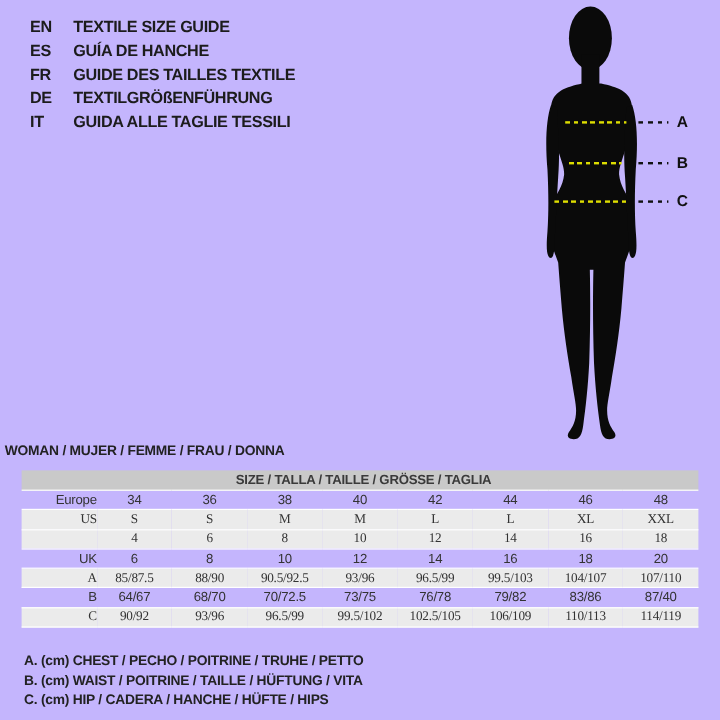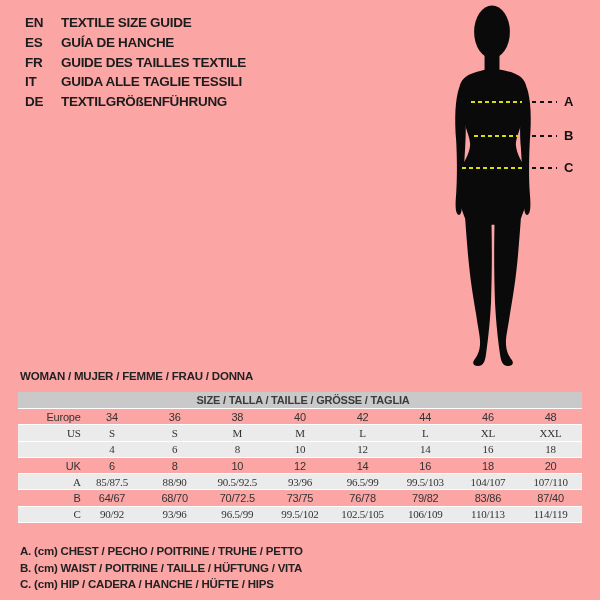--- a/index.html
+++ b/index.html
@@ -1,37 +1,37 @@
 <!DOCTYPE html>
 <html><head>
 <meta charset="utf-8">
 <style>
   html,body{margin:0;padding:0;background:#ffffff;}
   .canvas{
-    position:relative;width:600px;height:600px;background:#fca5a5;overflow:hidden;
+    position:relative;width:600px;height:600px;background:#c4b5fd;overflow:hidden;
     font-family:"Liberation Sans", sans-serif;color:#1c1c1c;
   }
   
   .lang-block{position:absolute;left:25px;top:13px;}
   .lang-row{display:flex;height:19.7px;align-items:center;}
   .lang-code{width:36px;font-size:13.5px;font-weight:bold;letter-spacing:-0.3px;}
   .lang-text{font-size:13.5px;font-weight:bold;letter-spacing:-0.3px;white-space:nowrap;}
   
   .figure{position:absolute;left:445px;top:4px;width:100px;height:366px;}
   .figure svg{display:block;}
   .dash{position:absolute;height:2px;}
   .dash-yellow-a{left:471px;top:101px;width:51px;background:repeating-linear-gradient(90deg,#dddd00 0 4px,transparent 4px 7px);}
   .dash-yellow-b{left:474px;top:135px;width:44px;background:repeating-linear-gradient(90deg,#dddd00 0 4px,transparent 4px 7px);}
   .dash-yellow-c{left:462px;top:167px;width:61px;background:repeating-linear-gradient(90deg,#dddd00 0 4px,transparent 4px 7px);}
   .dash-black{background:repeating-linear-gradient(90deg,#111 0 4px,transparent 4px 8px);width:25px;left:532px;}
   .dash-black-a{top:101px;} .dash-black-b{top:135px;} .dash-black-c{top:167px;}
   .marker-label{position:absolute;left:564px;font-size:13px;font-weight:bold;color:#111;}
   .marker-a{top:94px;} .marker-b{top:128px;} .marker-c{top:160px;}
   
-  .section-title{position:absolute;left:20px;top:370px;font-size:11.5px;font-weight:bold;letter-spacing:-0.2px;color:#222;}
+  .section-title{position:absolute;left:4px;top:370px;font-size:11.5px;font-weight:bold;letter-spacing:-0.2px;color:#222;}
   
   .size-table{position:absolute;left:18px;top:392px;width:564px;border-collapse:collapse;table-layout:fixed;}
   .size-table th{
     background:#c9c9c9;color:#3a3a3a;font-size:11px;font-weight:bold;letter-spacing:-0.2px;
     text-align:center;padding:2px 0 2px 6px;height:12px;border-bottom:1px solid #fff;
   }
   .size-table td{
     font-size:11px;color:#333;text-align:center;padding:0;height:15.3px;
     border-bottom:1px solid #fff;letter-spacing:-0.2px;
   }
@@ -57,27 +57,27 @@
         <span class="lang-code">ES</span>
         <span class="lang-text">GUÍA DE HANCHE</span>
       </div>
 
       <div class="lang-row">
         <span class="lang-code">FR</span>
         <span class="lang-text">GUIDE DES TAILLES TEXTILE</span>
       </div>
 
       <div class="lang-row">
+        <span class="lang-code">DE</span>
+        <span class="lang-text">TEXTILGRÖßENFÜHRUNG</span>
+      </div>
+
+      <div class="lang-row">
         <span class="lang-code">IT</span>
         <span class="lang-text">GUIDA ALLE TAGLIE TESSILI</span>
-      </div>
-
-      <div class="lang-row">
-        <span class="lang-code">DE</span>
-        <span class="lang-text">TEXTILGRÖßENFÜHRUNG</span>
       </div>
     </div>
 
   <div class="figure">
     <svg width="100" height="366" viewBox="0 0 100 368" xmlns="http://www.w3.org/2000/svg">
       <g fill="#0a0a0a">
 
         <ellipse cx="47" cy="28" rx="18" ry="26.5"></ellipse>
 
         <rect x="39.5" y="42" width="15" height="30"></rect>

